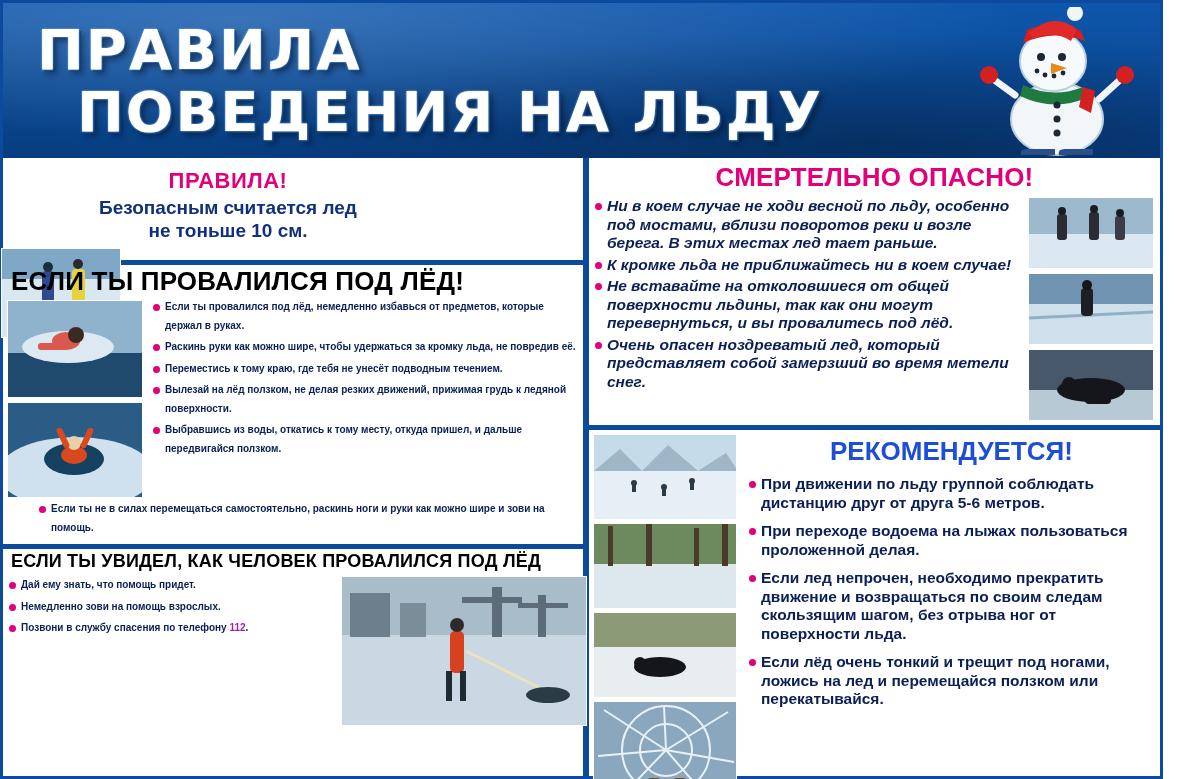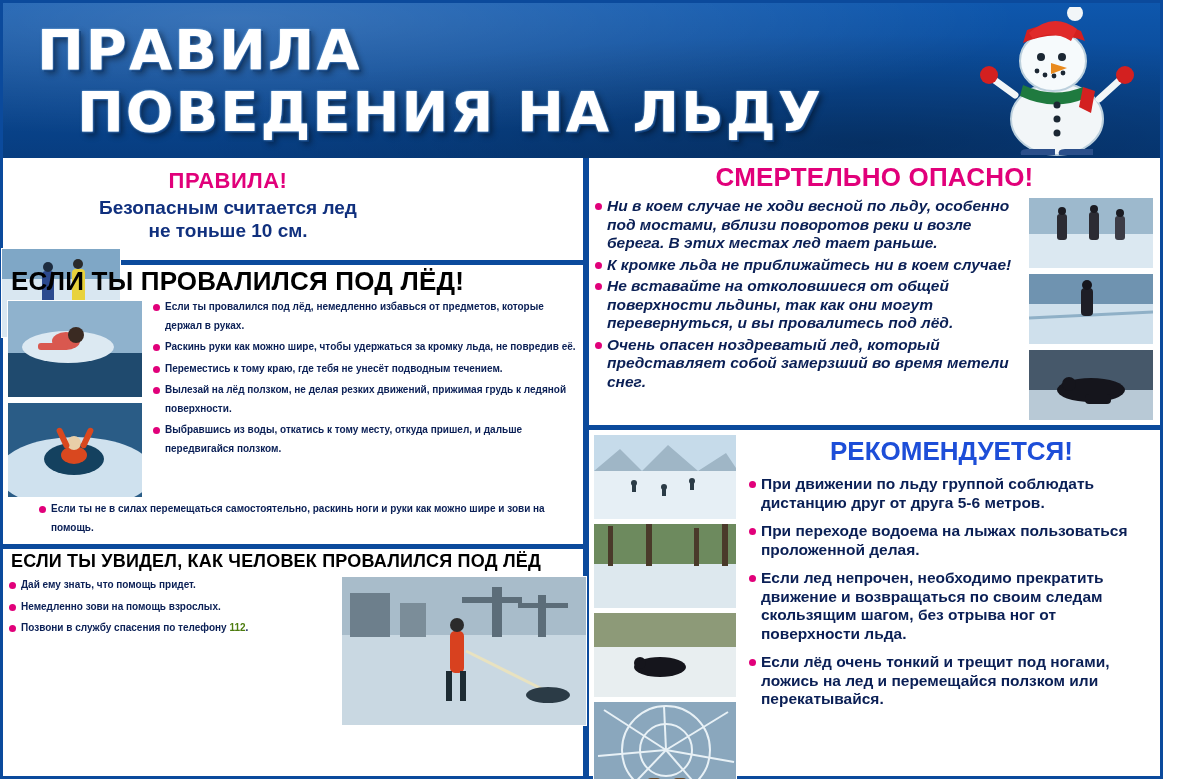--- a/index.html
+++ b/index.html
@@ -146,21 +146,21 @@
   ul.bl li::before {
     content: "";
     position: absolute;
     left: 2px; top: 6px;
     width: 7px; height: 7px;
     border-radius: 50%;
     background: #e1007a;
   }
   ul.bl.rightcol li { font-size: 15.5px; line-height: 18.5px; }
 
-  .phone-red { color: #4d7c0f; font-weight: 900; margin-top: 8px; }
+  .phone-red { color: #a21caf; font-weight: 900; margin-top: 8px; }
 
   
   .ph {
     border: 1px solid #ffffff;
     overflow: hidden;
     position: relative;
     background: #7aa6c8;
   }
 
   

